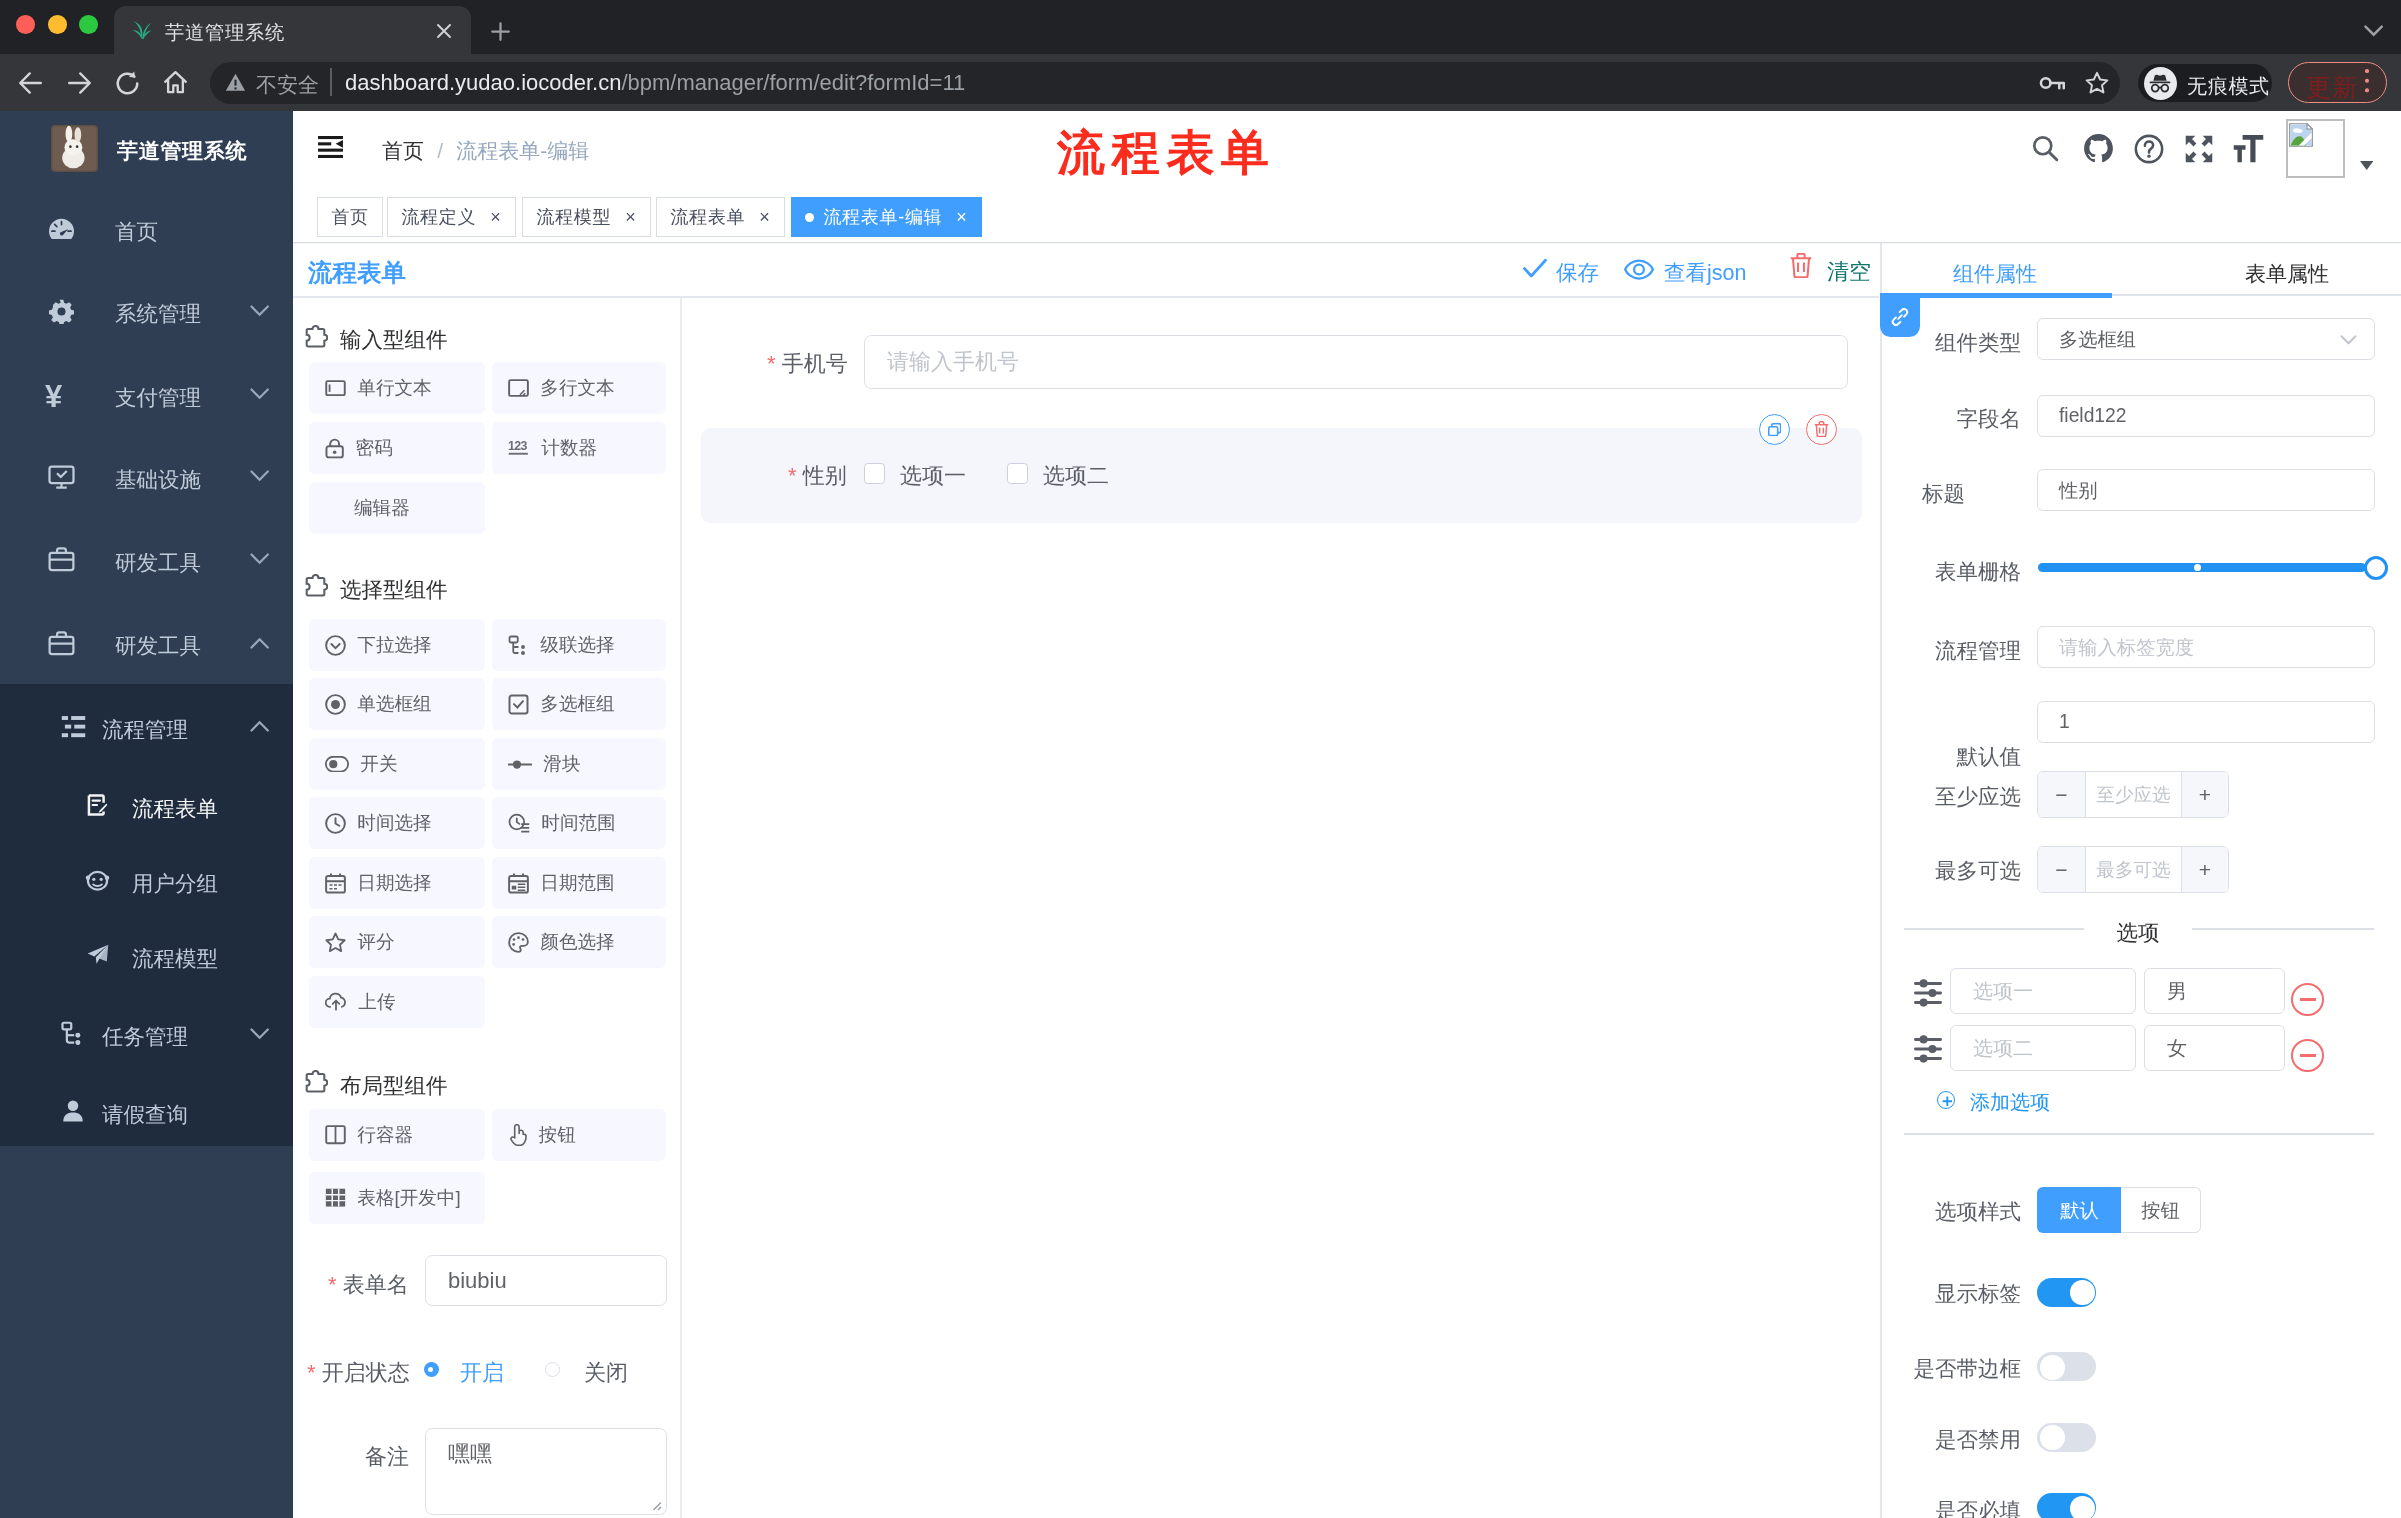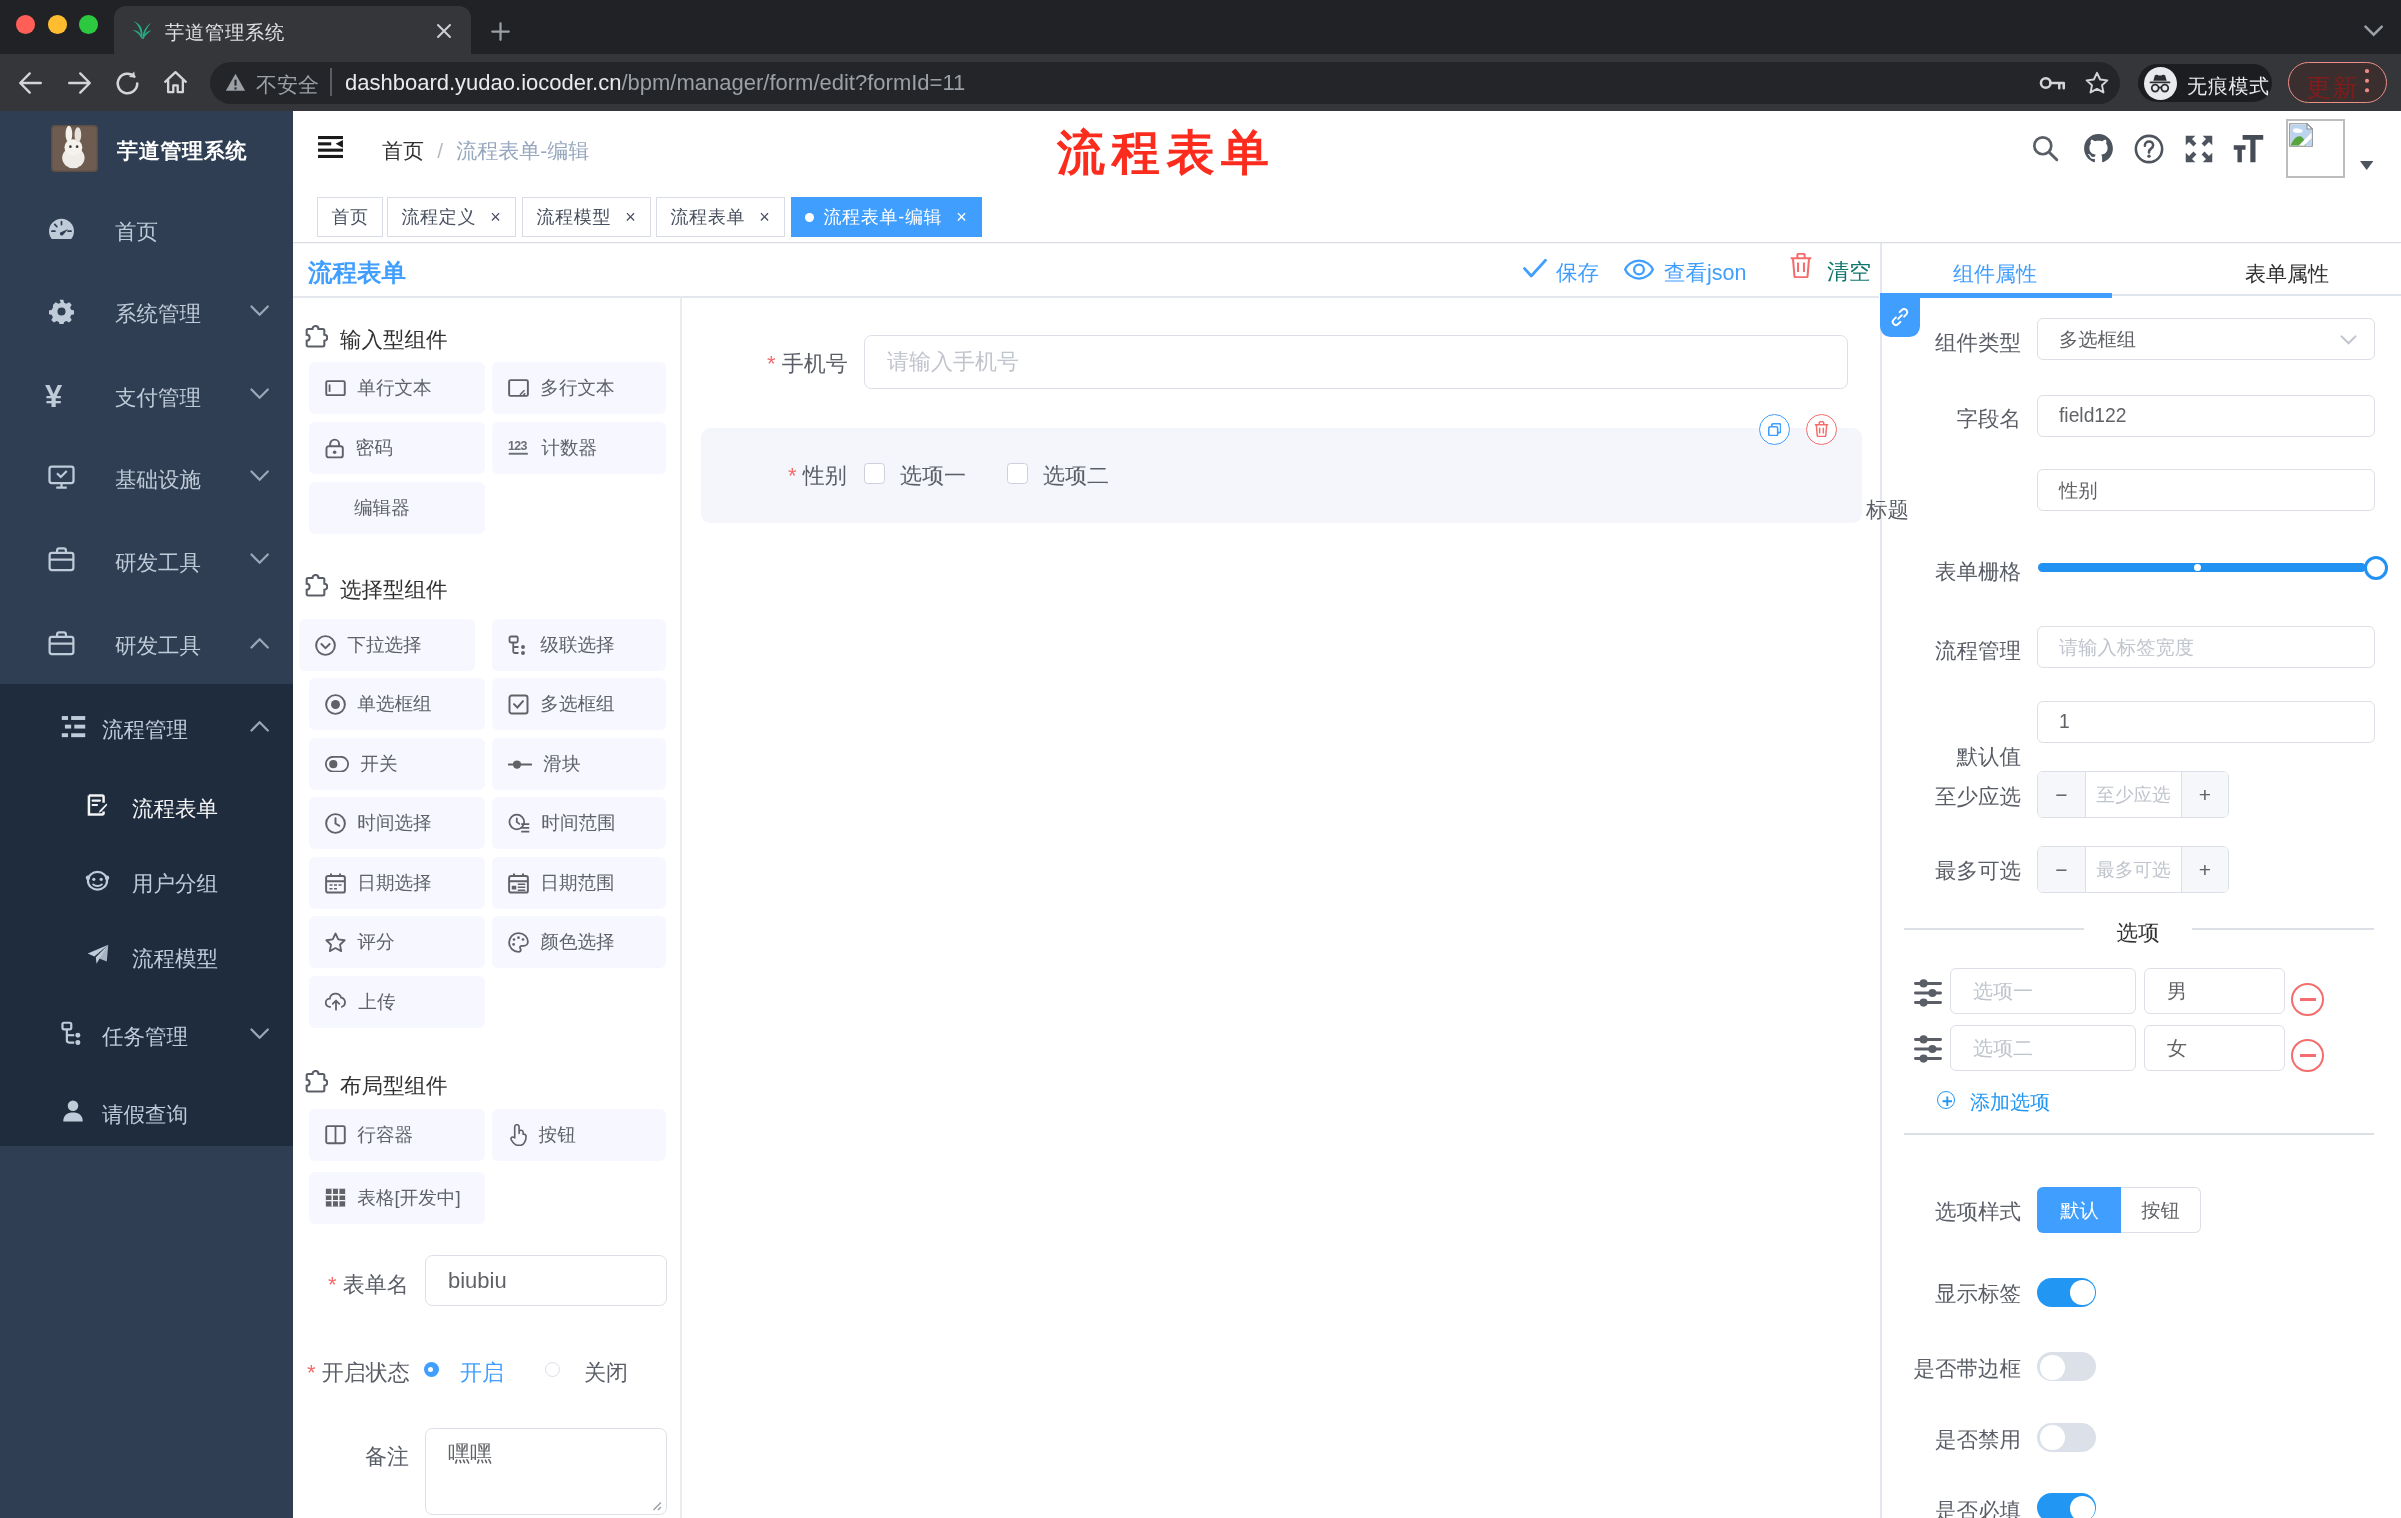--- a/index.html
+++ b/index.html
@@ -310,21 +310,21 @@
     </svg>密码</div>
 <div class="itm" style="left:492px;top:422px;width:174px"><svg width="22" height="19.3" viewBox="0 0 30 26" style="font-size:25px">
       <text x="0" y="16" font-size="17" font-weight="bold" fill="#6b6e73" font-family="Liberation Sans" letter-spacing="-1">123</text>
       <rect x="1" y="20" width="26" height="2.6" fill="#6b6e73"></rect>
     </svg>计数器</div>
 <div class="itm" style="left:309px;top:482px;padding-left:45px">编辑器</div>
 <svg class="ab" style="left:303px;top:574px" width="25" height="24" viewBox="0 0 34 32">
     <path d="M13 5 a4 4 0 0 1 8 0 h6 a2 2 0 0 1 2 2 v6 a4 4 0 0 1 0 8 v6 a2 2 0 0 1 -2 2 H7 a2 2 0 0 1 -2 -2 v-6 a4 4 0 0 0 0 -8 V7 a2 2 0 0 1 2 -2 Z" fill="none" stroke="#5a5e66" stroke-width="2.8"></path>
   </svg>
 <div class="sec" style="left:340px;top:575px">选择型组件</div>
-<div class="itm" style="left:299px;top:619px"><svg width="21" height="21" viewBox="0 0 28 28">
+<div class="itm" style="left:309px;top:619px"><svg width="21" height="21" viewBox="0 0 28 28">
       <circle cx="14" cy="14" r="12.5" fill="none" stroke="#606266" stroke-width="2.6"></circle>
       <path d="M8.5 12 L14 17.5 L19.5 12" stroke="#606266" stroke-width="2.6" fill="none" stroke-linecap="round"></path>
     </svg>下拉选择</div>
 <div class="itm" style="left:492px;top:619px;width:174px"><svg width="21" height="21" viewBox="0 0 28 28">
       <rect x="2" y="2" width="11" height="8" rx="2" fill="none" stroke="#606266" stroke-width="2.4"></rect>
       <path d="M7 10 V22 a2 2 0 0 0 2 2 H14 M7 16 H14" stroke="#606266" stroke-width="2.4" fill="none"></path>
       <circle cx="20" cy="16" r="2.6" fill="#606266"></circle>
       <circle cx="20" cy="24" r="2.6" fill="#606266"></circle>
     </svg>级联选择</div>
 <div class="itm" style="left:309px;top:678px"><svg width="21" height="21" viewBox="0 0 28 28">
@@ -441,21 +441,21 @@
       <path d="M14 20 L11 23 a4.2 4.2 0 0 1 -6 -6 L8 14"></path>
     </g>
   </svg>
 <div class="lbl" style="left:1866px;top:328px;width:155px;text-align:right">组件类型</div>
 <div class="inp" style="left:2037px;top:318px;width:338px;height:42px;padding-left:21px;font-size:19.3px">多选框组</div>
 <svg class="ab" style="left:2340px;top:335px" width="17" height="10.4" viewBox="0 0 24 15">
     <path d="M2 2 L12 12 L22 2" stroke="#c0c4cc" stroke-width="3" fill="none" stroke-linecap="round"></path>
   </svg>
 <div class="lbl" style="left:1866px;top:404px;width:155px;text-align:right">字段名</div>
 <div class="inp" style="left:2037px;top:395px;width:338px;height:42px;padding-left:21px;font-size:19.3px">field122</div>
-<div class="lbl" style="left:1866px;top:495px;width:155px;text-align:left">标题</div>
+<div class="lbl" style="left:1866px;top:479px;width:155px;text-align:center">标题</div>
 <div class="inp" style="left:2037px;top:469px;width:338px;height:42px;padding-left:21px;font-size:19.3px">性别</div>
 <div class="lbl" style="left:1866px;top:557px;width:155px;text-align:right">表单栅格</div>
 <div class="ab" style="left:2038px;top:563px;width:328px;height:9px;border-radius:4.5px;background:#2191f2"></div>
 <div class="ab" style="left:2194px;top:564px;width:7.4px;height:7.4px;border-radius:50%;background:#fff"></div>
 <div class="ab" style="left:2364px;top:556px;width:24px;height:24px;border-radius:50%;background:#fff;border:3.7px solid #2191f2"></div>
 <div class="lbl" style="left:1866px;top:636px;width:155px;text-align:right">流程管理</div>
 <div class="inp" style="left:2037px;top:626px;width:338px;height:42px;padding-left:21px;font-size:19.3px">
     <span class="ph">请输入标签宽度</span>
   </div>
 <div class="lbl" style="left:1866px;top:742px;width:155px;text-align:right">默认值</div>

